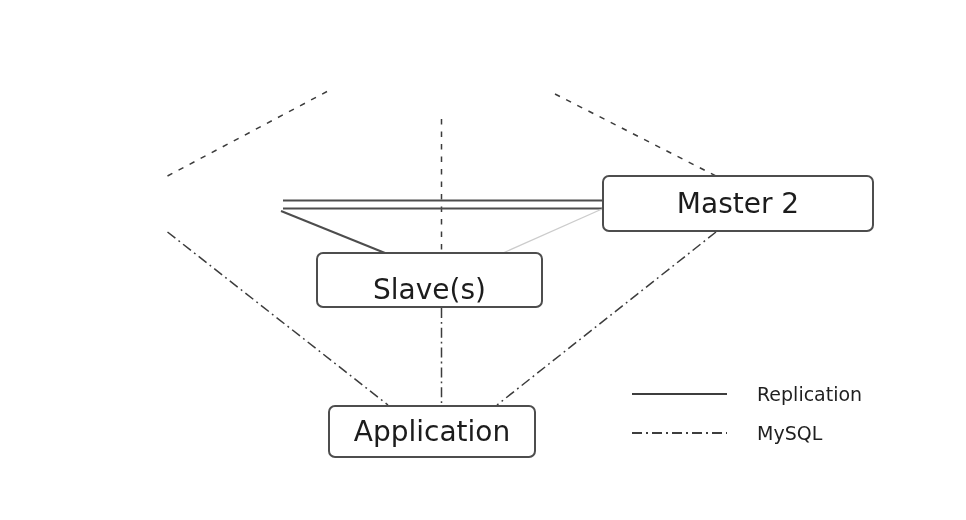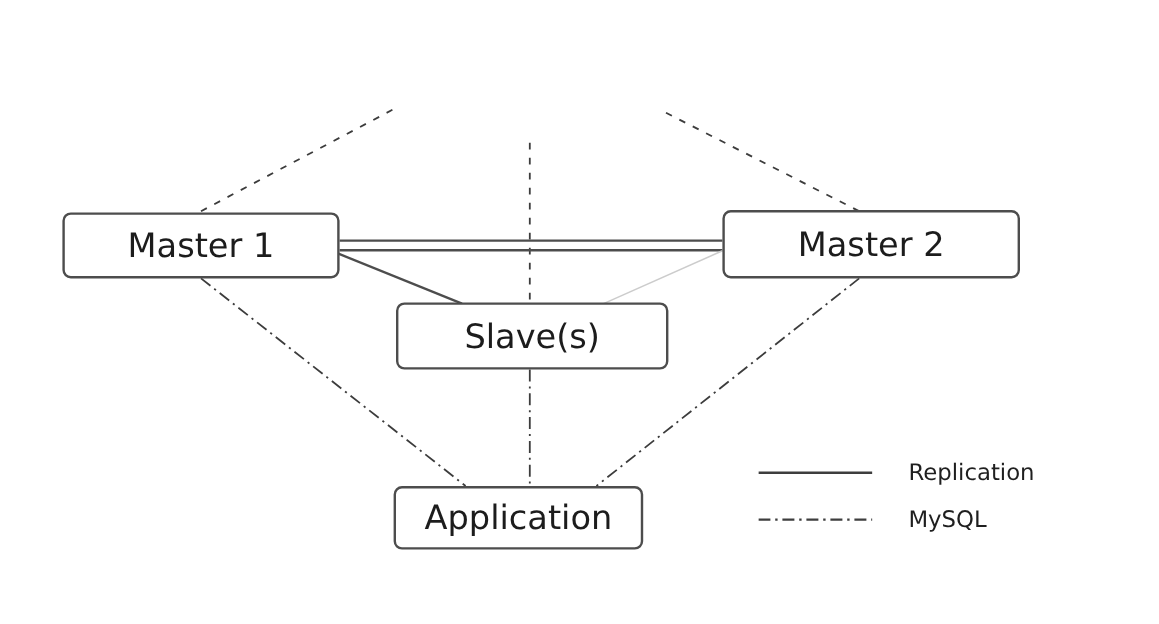--- a/index.html
+++ b/index.html
@@ -30,22 +30,22 @@
     display: flex;
     align-items: center;
     justify-content: center;
     font-size: 28px;
     color: #1c1c1c;
     letter-spacing: 0px;
     white-space: nowrap;
   }
   #node-monitor     { left: 328px; top:  63px; width: 227px; height: 55px; }
   #node-master1     { left:  52px; top: 177px; width: 231px; height: 55px; }
-  #node-master2     { left: 602px; top: 175px; width: 248px; height: 57px; }
-  #node-slaves      { left: 330px; top: 252px; width: 227px; height: 56px; }
+  #node-master2     { left: 602px; top: 175px; width: 272px; height: 57px; }
+  #node-slaves      { left: 316px; top: 252px; width: 227px; height: 56px; align-items: flex-end; }
   #node-application { left: 328px; top: 405px; width: 208px; height: 53px; }
   #legend {
     position: absolute;
     left: 632px;
     top: 375px;
     display: flex;
     flex-direction: column;
   }
   .legend-row {
     height: 38.5px;
@@ -76,23 +76,20 @@
       <line x1="283" y1="200.5" x2="602" y2="200.5" stroke="#4d4d4d" stroke-width="2"></line>
       <line x1="283" y1="208.5" x2="602" y2="208.5" stroke="#4d4d4d" stroke-width="2"></line>
       <line x1="281" y1="211" x2="385" y2="253" stroke="#4d4d4d" stroke-width="2"></line>
       <line x1="602" y1="209" x2="503" y2="253" stroke="#cccccc" stroke-width="1.3"></line>
       <line x1="167.5" y1="232" x2="388" y2="405" stroke="#3c3c3c" stroke-width="1.5" stroke-dasharray="10 4 1.8 4"></line>
       <line x1="716" y1="232" x2="497" y2="405" stroke="#3c3c3c" stroke-width="1.5" stroke-dasharray="10 4 1.8 4"></line>
       <line x1="441.5" y1="308" x2="441.5" y2="405" stroke="#3c3c3c" stroke-width="1.5" stroke-dasharray="10 4 1.8 4"></line>
     </svg>
 
 
-  <div class="node" id="node-master1">
-    <span>Master 1</span>
-  </div>
 
   <div class="node" id="node-master2">
     <span>Master 2</span>
   </div>
 
   <div class="node" id="node-slaves">
     <span>Slave(s)</span>
   </div>
 
   <div class="node" id="node-application">

